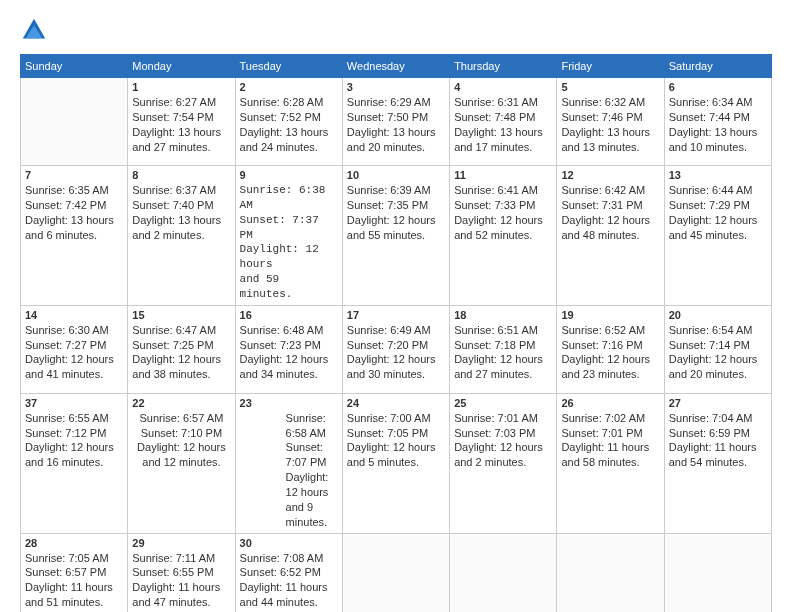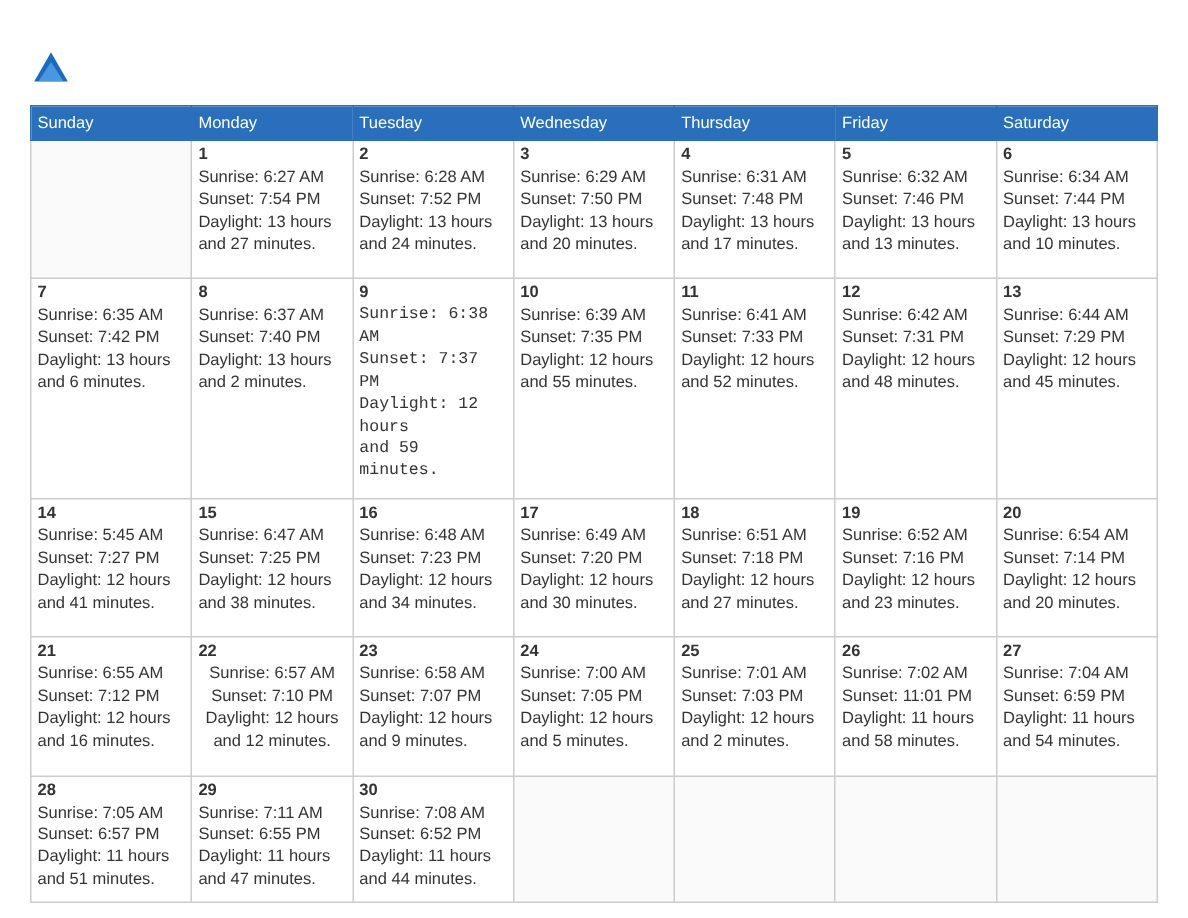--- a/index.html
+++ b/index.html
@@ -6,21 +6,21 @@
     body {
       width: 792px;
       height: 612px;
       background: #fff;
       font-family: Arial, sans-serif;
       overflow: hidden;
     }
     .page {
       width: 792px;
       height: 612px;
-      padding: 32px 20px 10px 20px;
+      padding: 16px 20px 10px 20px;
       display: flex;
       flex-direction: column;
     }
     .header {
       display: flex;
       justify-content: space-between;
       align-items: flex-start;
       margin-bottom: 10px;
     }
     .logo {
@@ -224,21 +224,21 @@
             <span class="day-num">13</span>
             <div class="day-info" style="white-space: pre-line;">Sunrise: 6:44 AM
 Sunset: 7:29 PM
 Daylight: 12 hours
 and 45 minutes.</div>
           </td>
         </tr>
         <tr>
           <td>
             <span class="day-num">14</span>
-            <div class="day-info" style="white-space: pre-line;">Sunrise: 5:45 AM
+            <div class="day-info" style="white-space: pre-line;">Sunrise: 6:30 AM
 Sunset: 7:27 PM
 Daylight: 12 hours
 and 41 minutes.</div>
           </td>
           <td>
             <span class="day-num">15</span>
             <div class="day-info" style="white-space: pre-line;">Sunrise: 6:47 AM
 Sunset: 7:25 PM
 Daylight: 12 hours
 and 38 minutes.</div>
@@ -274,36 +274,36 @@
           <td>
             <span class="day-num">20</span>
             <div class="day-info" style="white-space: pre-line;">Sunrise: 6:54 AM
 Sunset: 7:14 PM
 Daylight: 12 hours
 and 20 minutes.</div>
           </td>
         </tr>
         <tr>
           <td>
-            <span class="day-num">21</span>
+            <span class="day-num">37</span>
             <div class="day-info" style="white-space: pre-line;">Sunrise: 6:55 AM
 Sunset: 7:12 PM
 Daylight: 12 hours
 and 16 minutes.</div>
           </td>
           <td>
             <span class="day-num">22</span>
             <div class="day-info" style="white-space: pre-line; text-align: center;">Sunrise: 6:57 AM
 Sunset: 7:10 PM
 Daylight: 12 hours
 and 12 minutes.</div>
           </td>
           <td>
             <span class="day-num">23</span>
-            <div class="day-info" style="white-space: pre-line;">Sunrise: 6:58 AM
+            <div class="day-info" style="white-space: pre-line; margin-left: 46px;">Sunrise: 6:58 AM
 Sunset: 7:07 PM
 Daylight: 12 hours
 and 9 minutes.</div>
           </td>
           <td>
             <span class="day-num">24</span>
             <div class="day-info" style="white-space: pre-line;">Sunrise: 7:00 AM
 Sunset: 7:05 PM
 Daylight: 12 hours
 and 5 minutes.</div>
@@ -311,21 +311,21 @@
           <td>
             <span class="day-num">25</span>
             <div class="day-info" style="white-space: pre-line;">Sunrise: 7:01 AM
 Sunset: 7:03 PM
 Daylight: 12 hours
 and 2 minutes.</div>
           </td>
           <td>
             <span class="day-num">26</span>
             <div class="day-info" style="white-space: pre-line;">Sunrise: 7:02 AM
-Sunset: 11:01 PM
+Sunset: 7:01 PM
 Daylight: 11 hours
 and 58 minutes.</div>
           </td>
           <td>
             <span class="day-num">27</span>
             <div class="day-info" style="white-space: pre-line;">Sunrise: 7:04 AM
 Sunset: 6:59 PM
 Daylight: 11 hours
 and 54 minutes.</div>
           </td>

